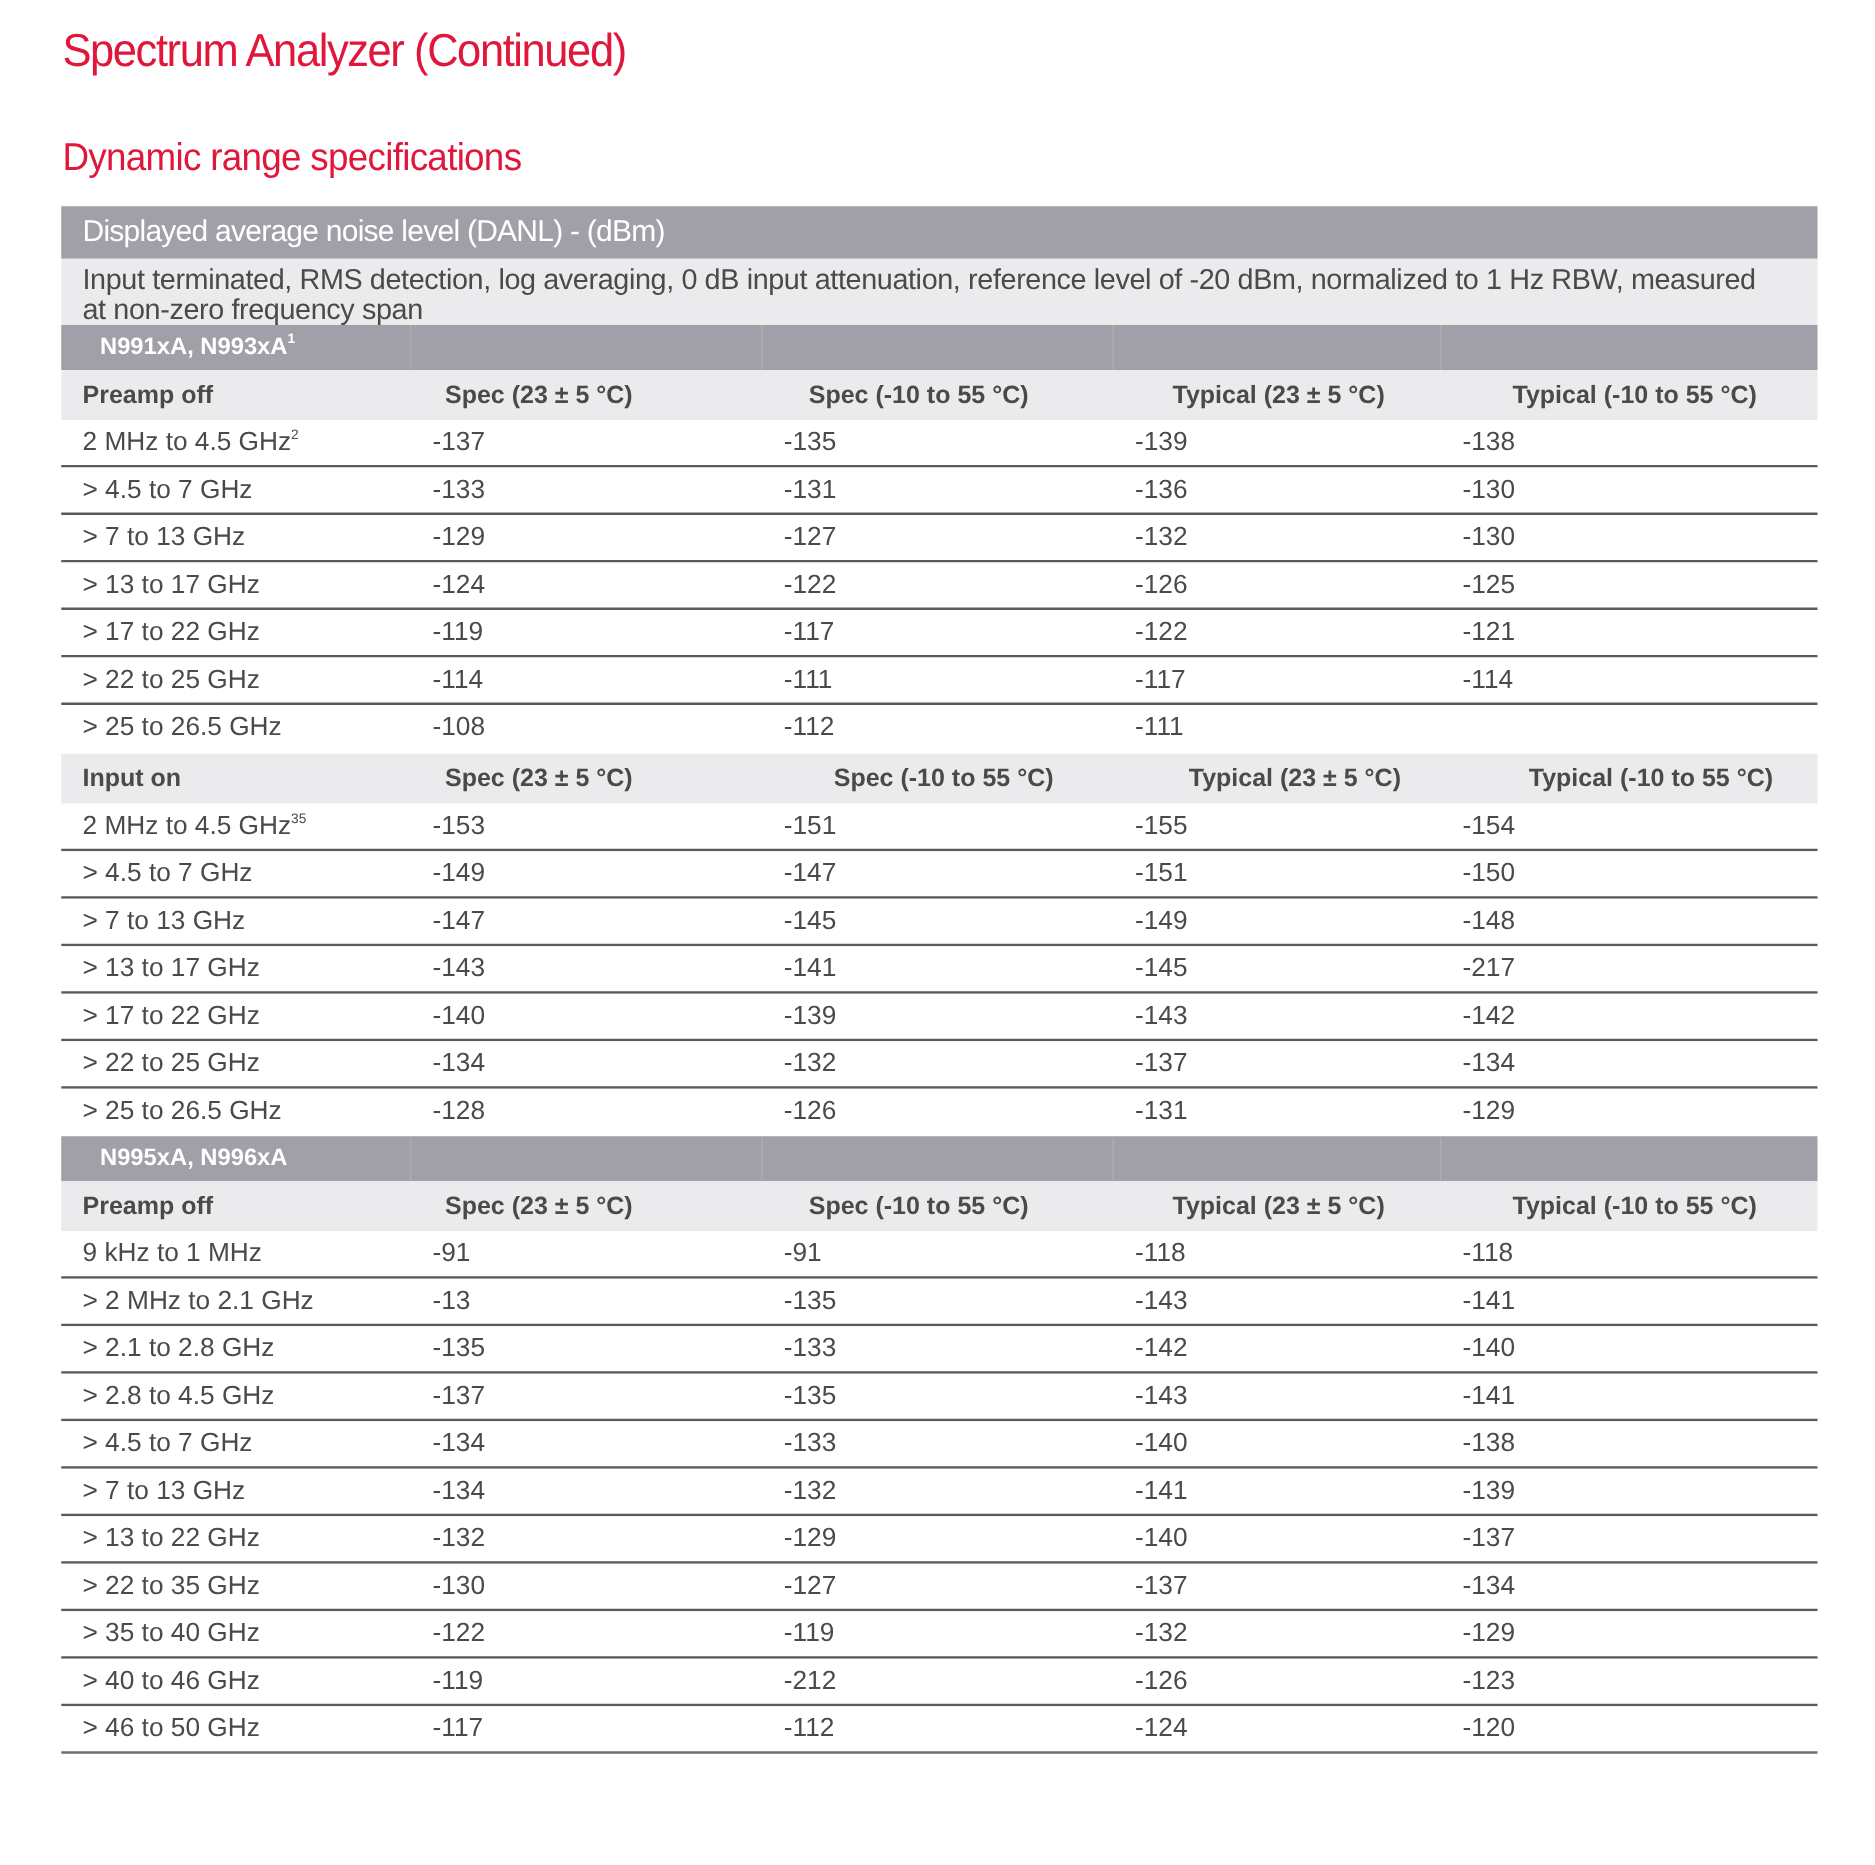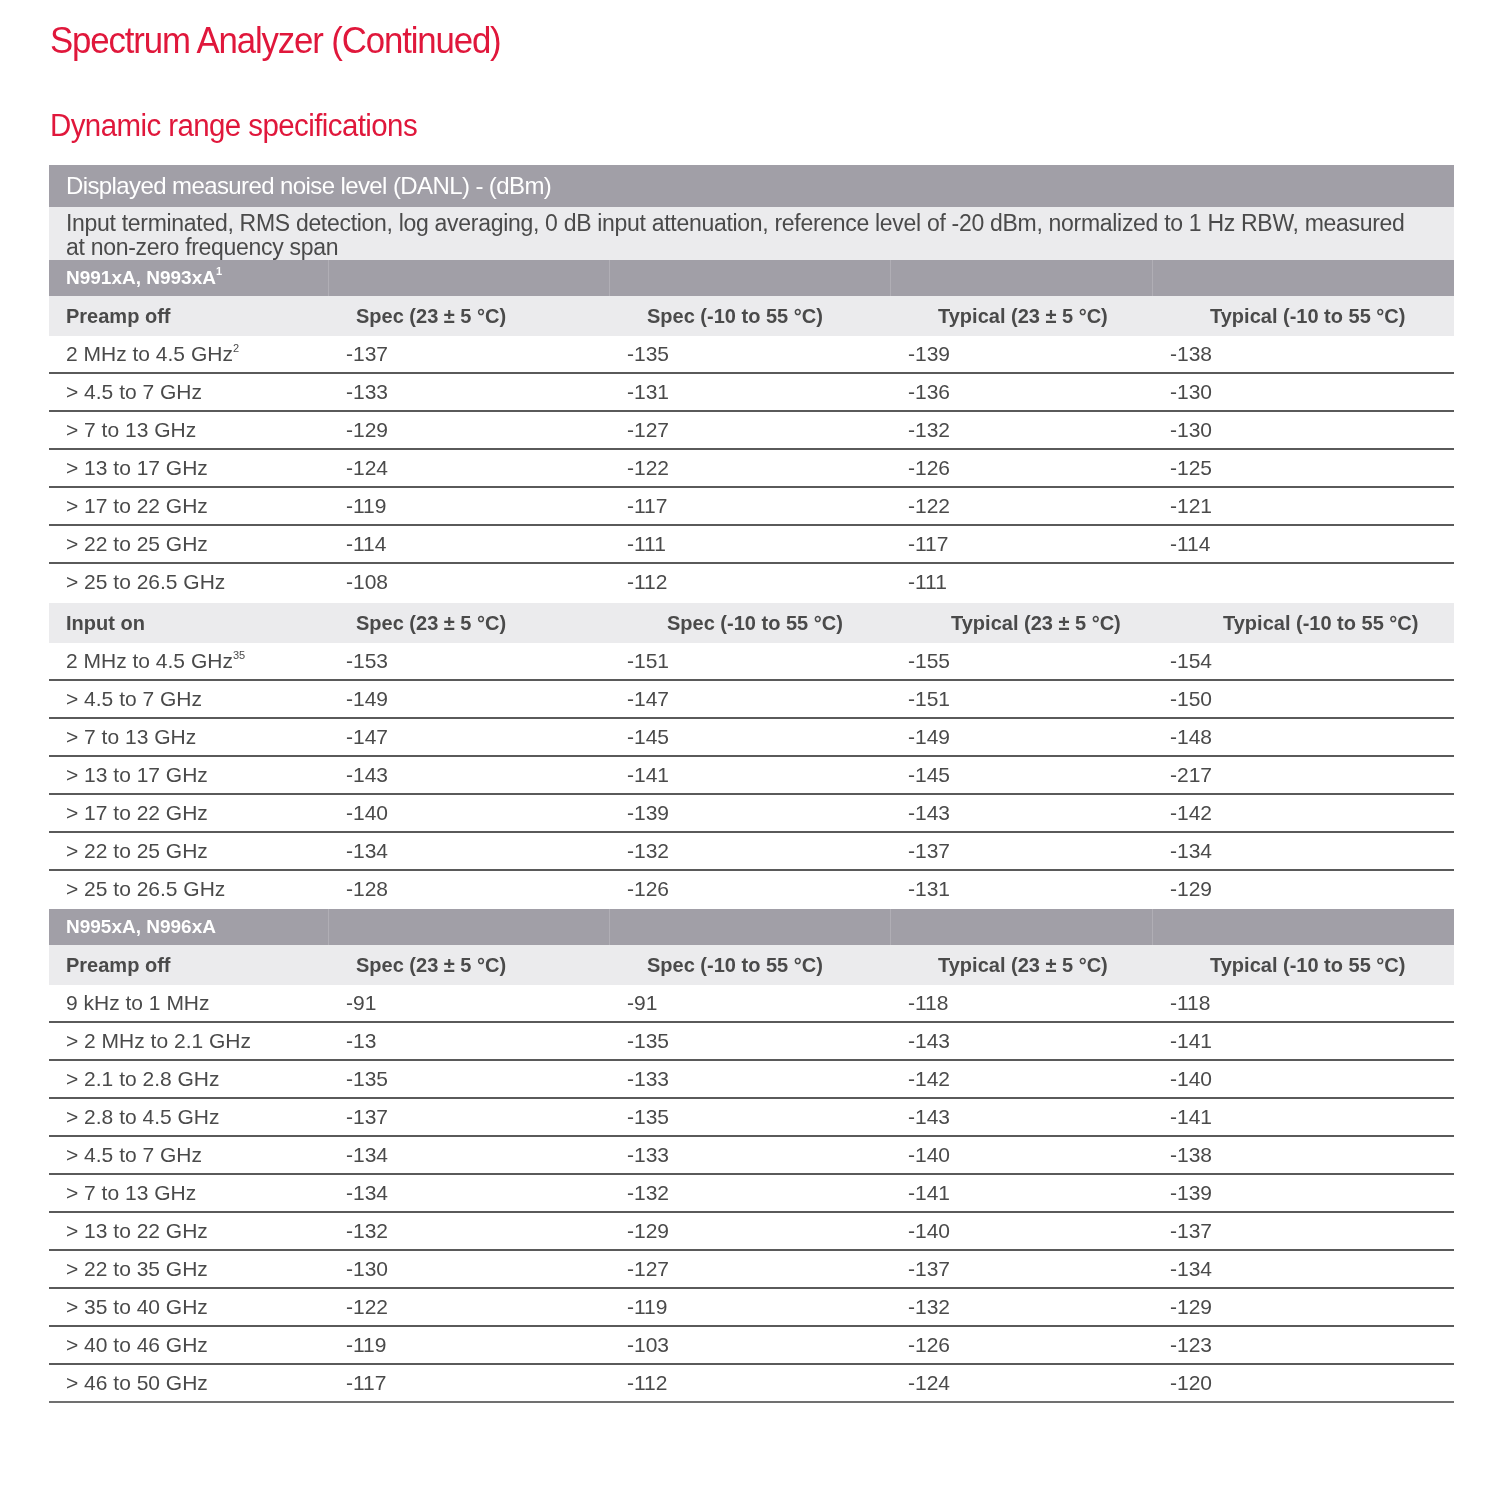--- a/index.html
+++ b/index.html
@@ -13,21 +13,21 @@
                      letter-spacing: -0.6px; transform: scaleX(0.95); transform-origin: left; }
     .spec-table { position: absolute; left: 49px; top: 165px; width: 1405px; }
     .tbl-title { height: 42px; background: #a19fa7; color: #ffffff; font-size: 24px;
                  line-height: 42px; padding-left: 17px; letter-spacing: -0.6px; }
     .tbl-cond { background: #ebebed; color: #4a4a4a; font-size: 23px; line-height: 24px;
                 padding: 4px 40px 4px 17px; height: 53px; box-sizing: border-box;
                 letter-spacing: -0.3px; }
     .model-row { display: grid; grid-template-columns: 280px 281px 281px 262px 301px;
                  height: 36px; background: #a19fa7; color: #ffffff; font-size: 19px;
                  font-weight: bold; line-height: 36px; }
-    .model-row > div { border-right: 1px solid #b0aeb5; }
+    .model-row > div { border-right: 1px solid #b0aeb5; margin-left: 14px; }
     .model-row > div:last-child { border-right: none; }
     .model-row .mcell { padding-left: 17px; }
     .hdr-row { display: grid; grid-template-columns: 280px 281px 281px 262px 301px;
                height: 40px; background: #ebebed; color: #4a4a4a; font-size: 20px;
                font-weight: bold; line-height: 40px; gap: 10px; }
     .hdr-row > div { padding-left: 17px; white-space: nowrap; }
     .hdr-row.shift > div:nth-child(3) { padding-left: 37px; }
     .hdr-row.shift > div:nth-child(4) { padding-left: 30px; }
     .hdr-row.shift > div:nth-child(5) { padding-left: 30px; }
     .data-row { display: grid; grid-template-columns: 280px 281px 281px 262px 301px;
@@ -38,21 +38,21 @@
     .data-row.lastline { border-bottom: 2.5px solid #707070; }
     sup { font-size: 11px; vertical-align: 9px; line-height: 0; }
   </style>
 </head>
 <body>
 
 <h1 class="page-title">Spectrum Analyzer (Continued)</h1>
 <h2 class="section-title">Dynamic range specifications</h2>
 
 <div class="spec-table">
-  <div class="tbl-title">Displayed measured noise level (DANL) - (dBm)</div>
+  <div class="tbl-title">Displayed average noise level (DANL) - (dBm)</div>
   <div class="tbl-cond">Input terminated, RMS detection, log averaging, 0 dB input attenuation, reference level of -20 dBm, normalized to 1 Hz RBW, measured at non-zero frequency span</div>
   <div id="table-body">
       <div class="model-row">
         <div class="mcell"><span>N991xA, N993xA</span><sup>1</sup></div>
         <div></div>
         <div></div>
         <div></div>
         <div></div>
       </div>
       <div class="hdr-row">
@@ -239,21 +239,21 @@
       <div class="data-row">
         <div><span>&gt; 35 to 40 GHz</span></div>
         <div>-122</div>
         <div>-119</div>
         <div>-132</div>
         <div>-129</div>
       </div>
       <div class="data-row">
         <div><span>&gt; 40 to 46 GHz</span></div>
         <div>-119</div>
-        <div>-103</div>
+        <div>-212</div>
         <div>-126</div>
         <div>-123</div>
       </div>
       <div class="data-row lastline">
         <div><span>&gt; 46 to 50 GHz</span></div>
         <div>-117</div>
         <div>-112</div>
         <div>-124</div>
         <div>-120</div>
       </div>

